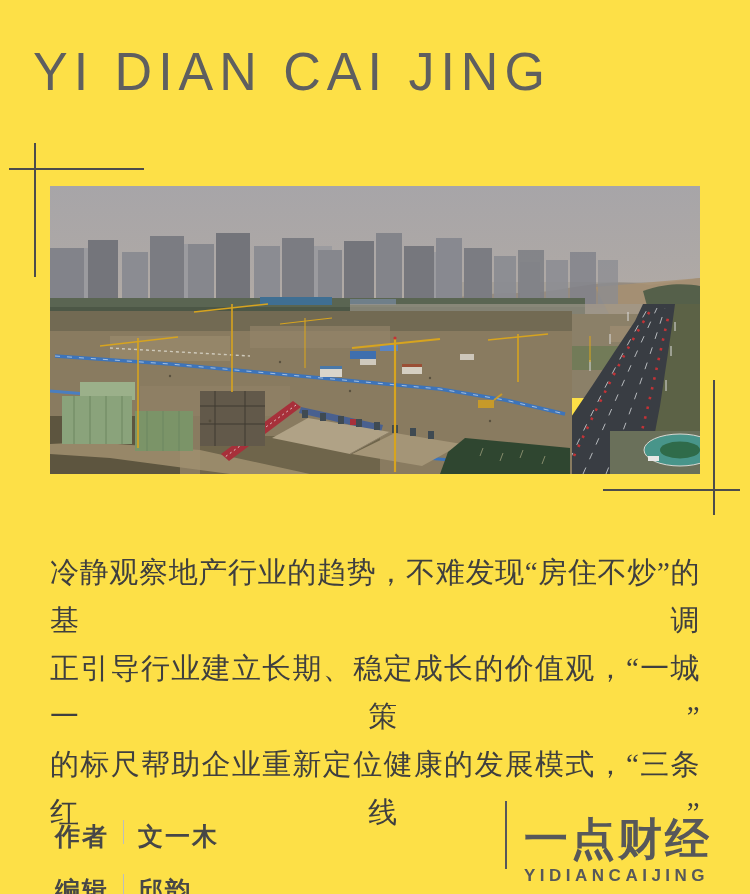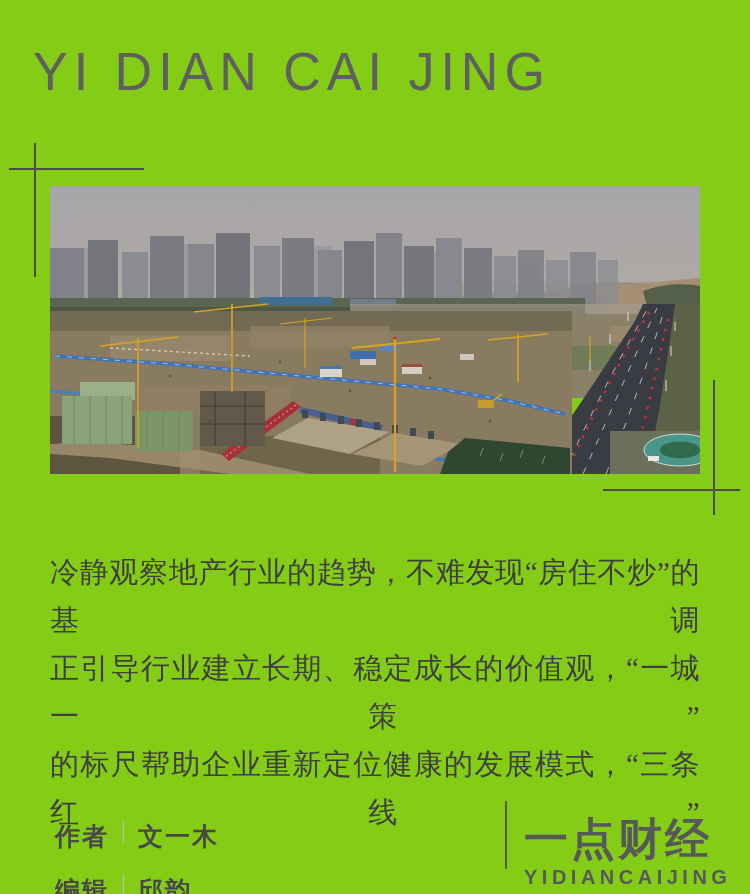--- a/index.html
+++ b/index.html
@@ -1,16 +1,16 @@
 <!DOCTYPE html>
 <html><head>
 <meta charset="utf-8">
 <style>
   html,body{margin:0;padding:0;background:#ffffff;}
-  .page{position:relative;width:750px;height:894px;background:#84cc16;overflow:hidden;
+  .page{position:relative;width:750px;height:894px;background:#fde047;overflow:hidden;
         font-family:"Liberation Sans","DejaVu Sans",sans-serif;}
 
   
   .brand{position:absolute;left:33px;top:40px;font-size:52px;font-weight:100;
          color:#5f5f5f;letter-spacing:6px;transform:scaleY(1.04);transform-origin:left top;
          white-space:nowrap;}
 
   
   .xline{position:absolute;background:#4c4c4c;}
   .xl-v{left:34px;top:143px;width:2px;height:134px;}
@@ -35,21 +35,21 @@
               font-size:25px;font-weight:700;letter-spacing:2px;margin-top:22px;}
   .credit-sep{display:inline-block;width:1px;height:24px;background:#bdbdbd;
               margin:0 14px;}
 
   
   .logo{position:absolute;left:505px;top:801px;display:flex;align-items:stretch;}
   .logo-bar{width:2px;background:#57585a;margin-right:17px;height:68px;}
   .logo-col{display:flex;flex-direction:column;}
   .logo-cjk{font-size:44px;font-weight:900;color:#57585a;letter-spacing:3px;
             line-height:46px;font-family:Liberation Serif, serif;margin-top:16px;}
-  .logo-latin{font-size:20px;font-weight:800;color:#57585a;letter-spacing:4.5px;
+  .logo-latin{font-size:17px;font-weight:800;color:#57585a;letter-spacing:4.5px;
               margin-top:3px;font-family:"Liberation Sans","DejaVu Sans",sans-serif;}
 </style>
 </head>
 <body>
 
 <div class="page">
 
   <div class="brand">YI DIAN CAI JING</div>
 
   <div class="xline xl-v"></div>

